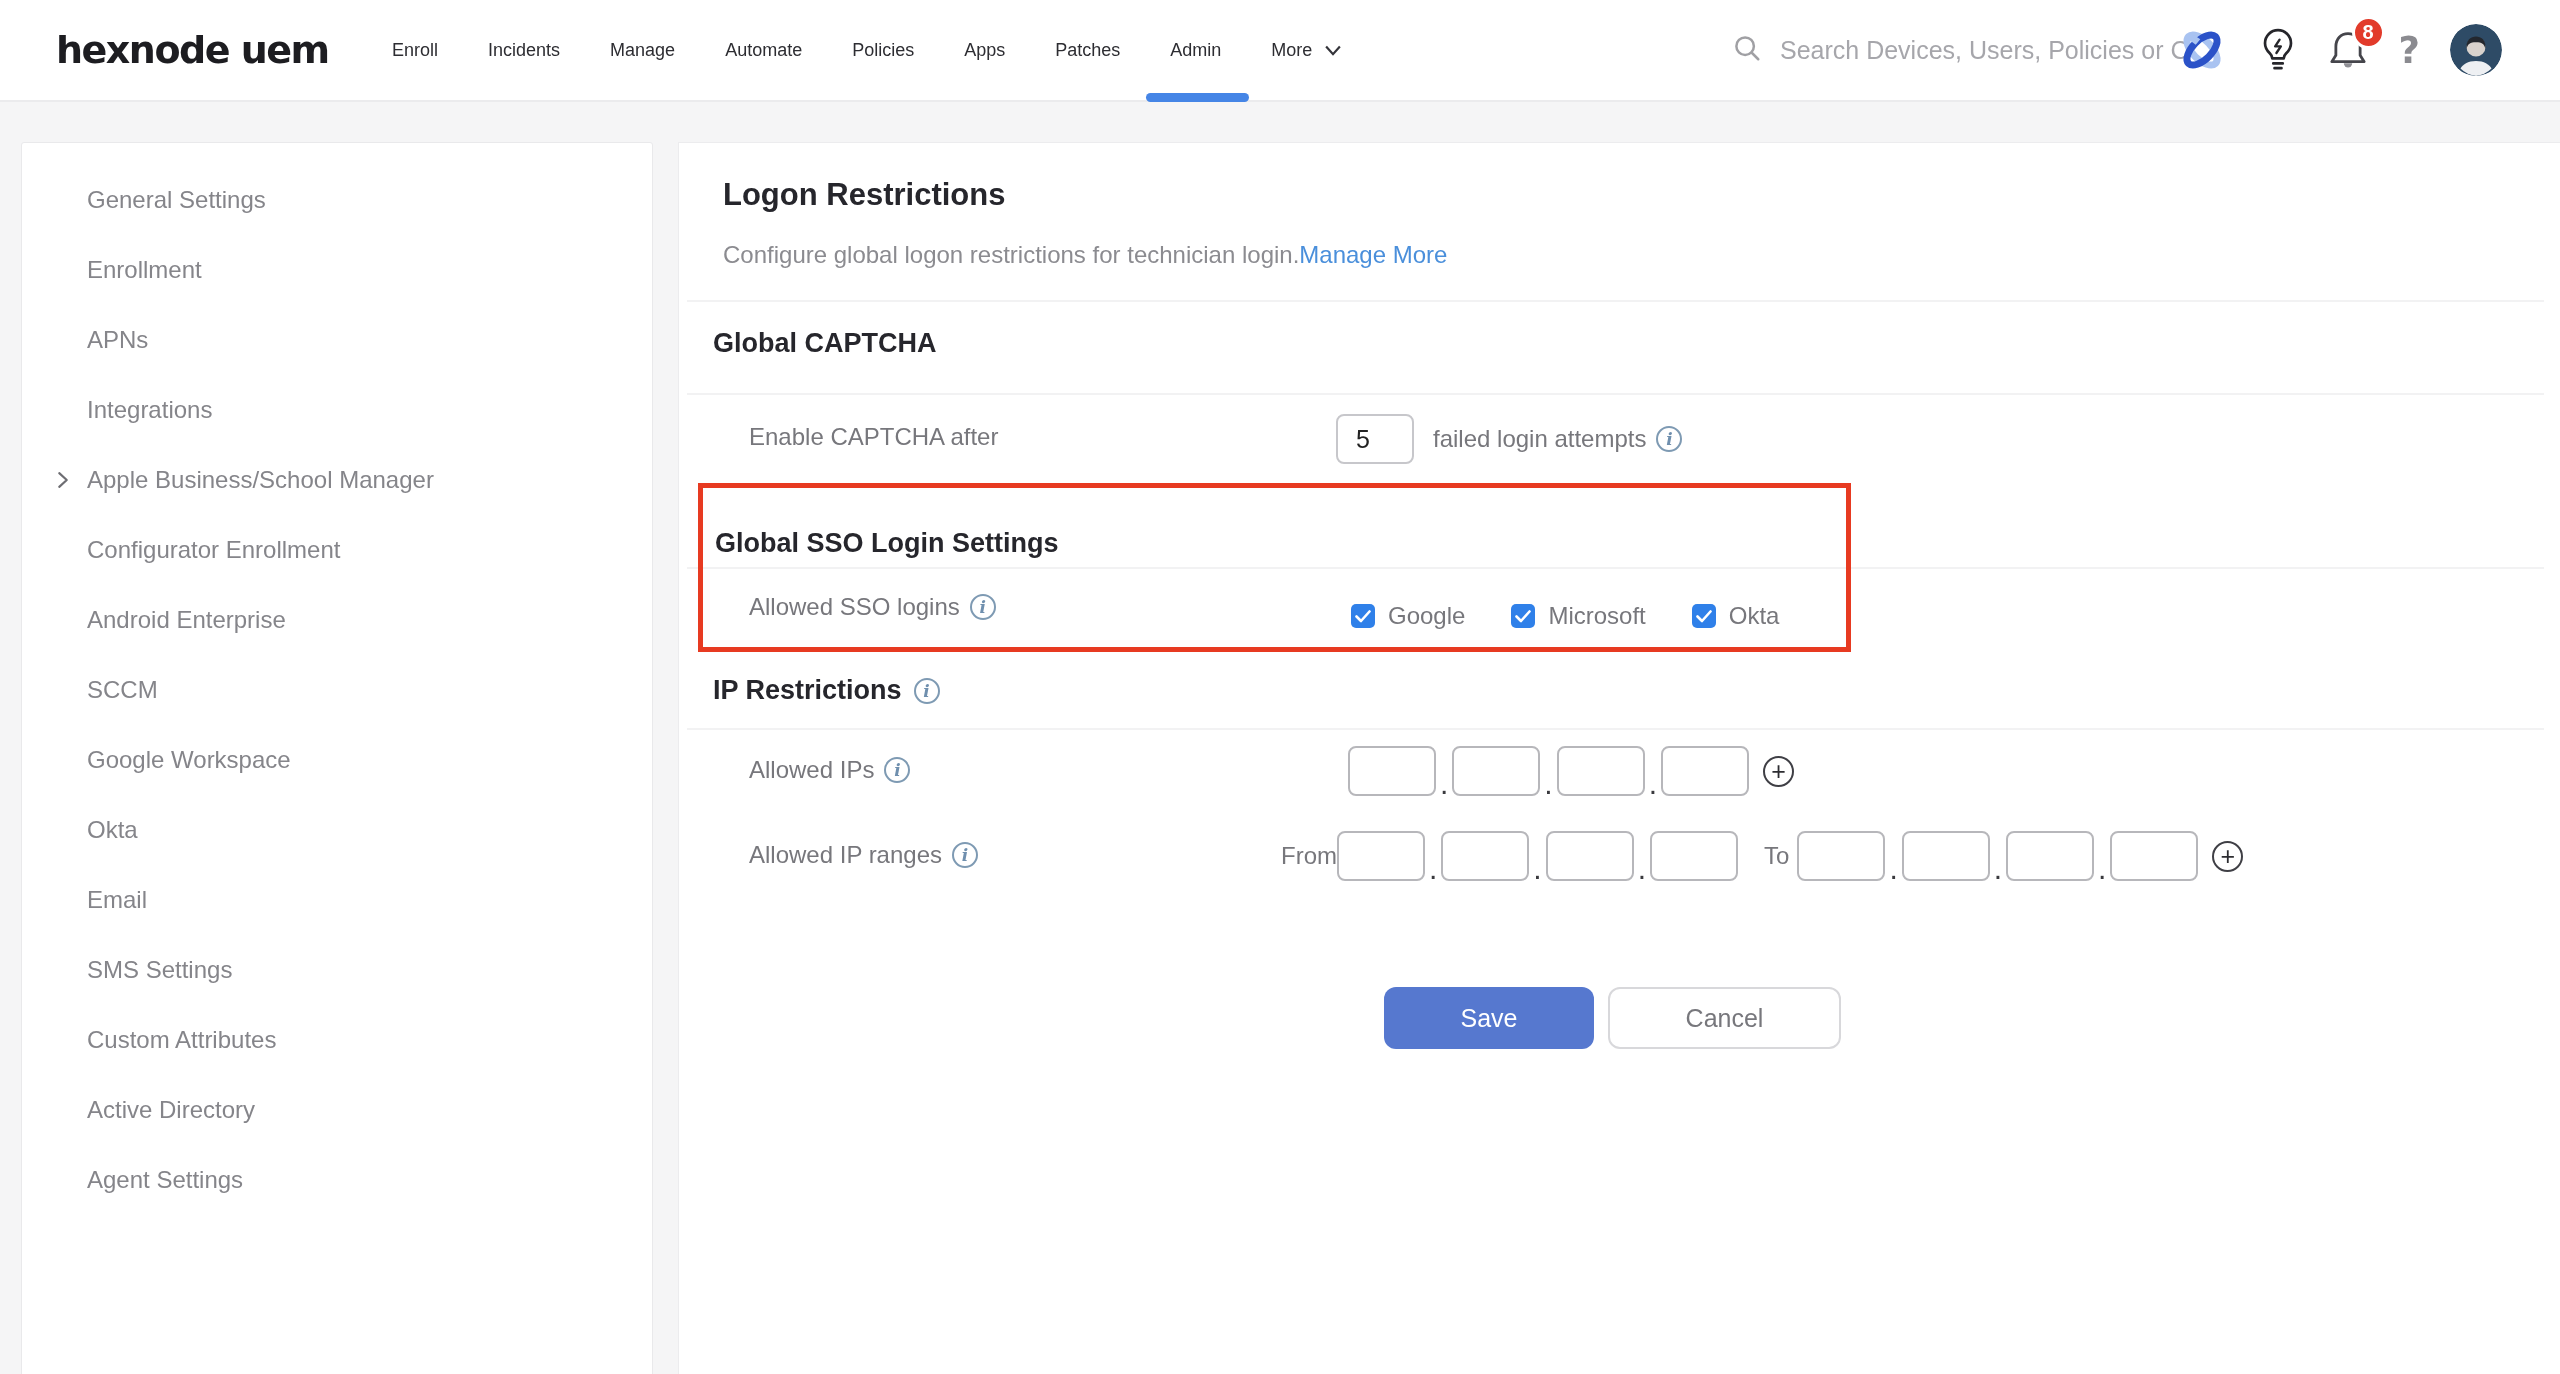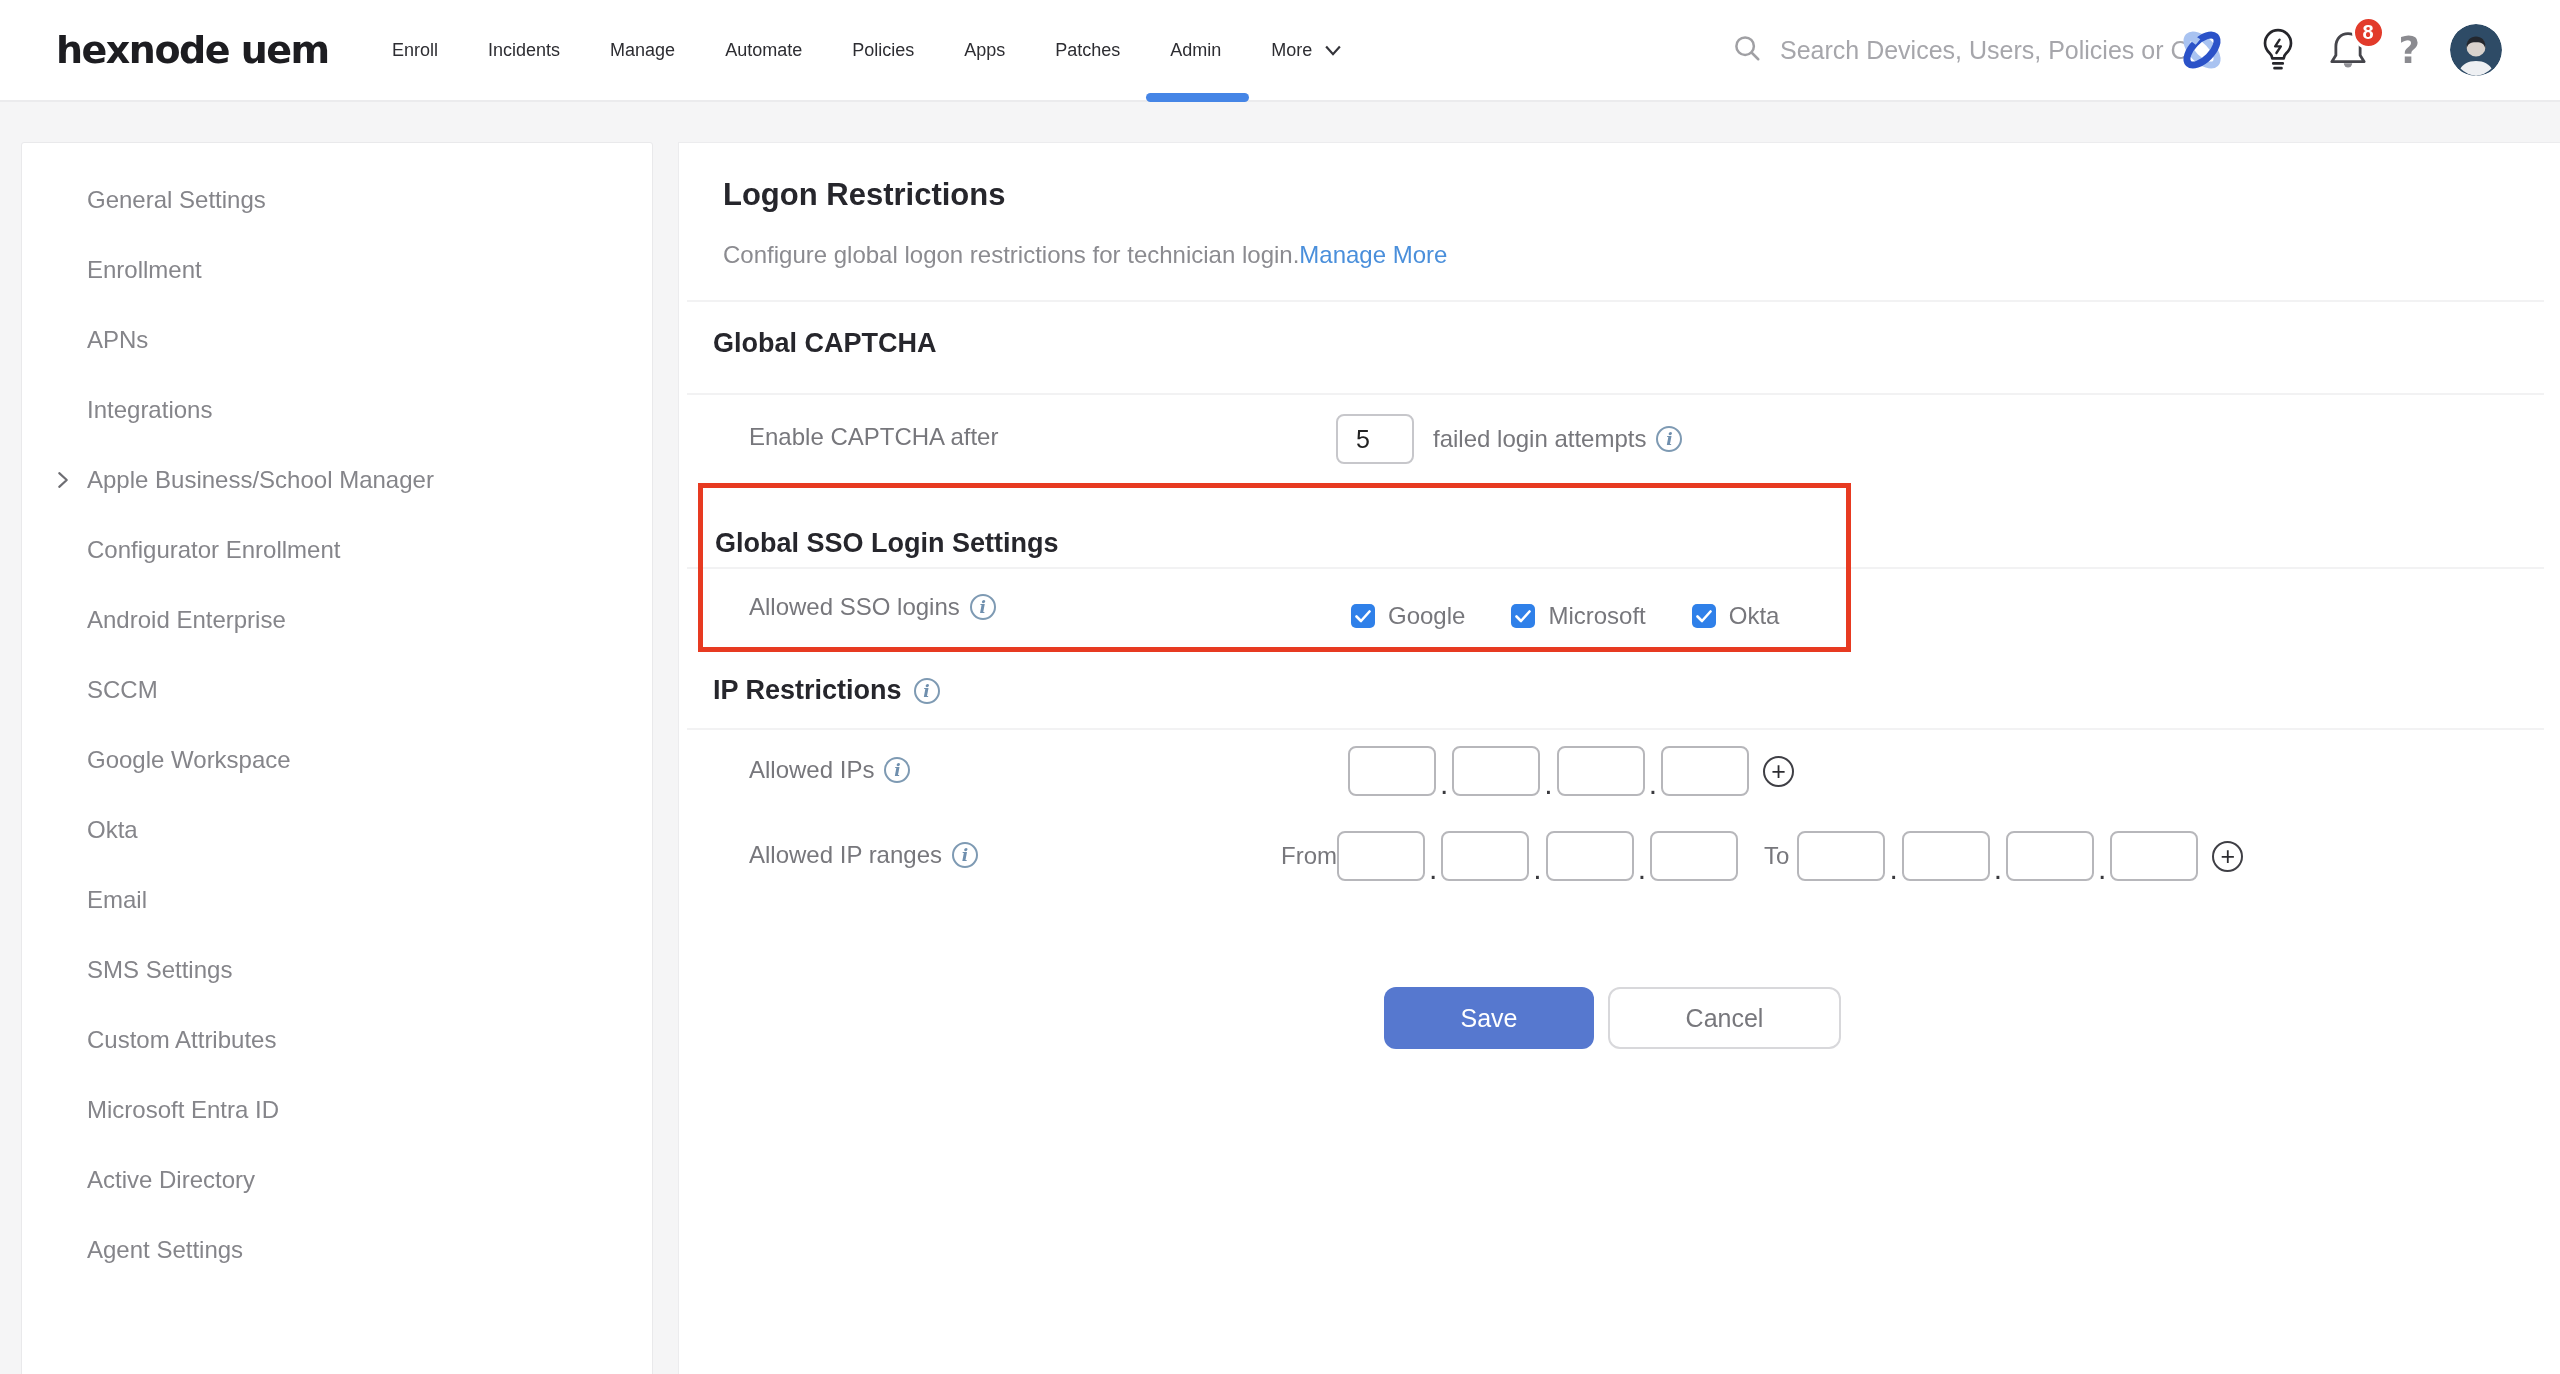--- a/index.html
+++ b/index.html
@@ -193,23 +193,20 @@
     <div class="side-item">
         <span>Email</span>
       </div>
     <div class="side-item">
         <span>SMS Settings</span>
       </div>
     <div class="side-item">
         <span>Custom Attributes</span>
       </div>
     <div class="side-item">
-        <span>Microsoft Entra ID</span>
-      </div>
-    <div class="side-item">
         <span>Active Directory</span>
       </div>
     <div class="side-item">
         <span>Agent Settings</span>
       </div>
   </div>
 
   <div class="content">
 
     <div class="abs page-title">Logon Restrictions</div>

